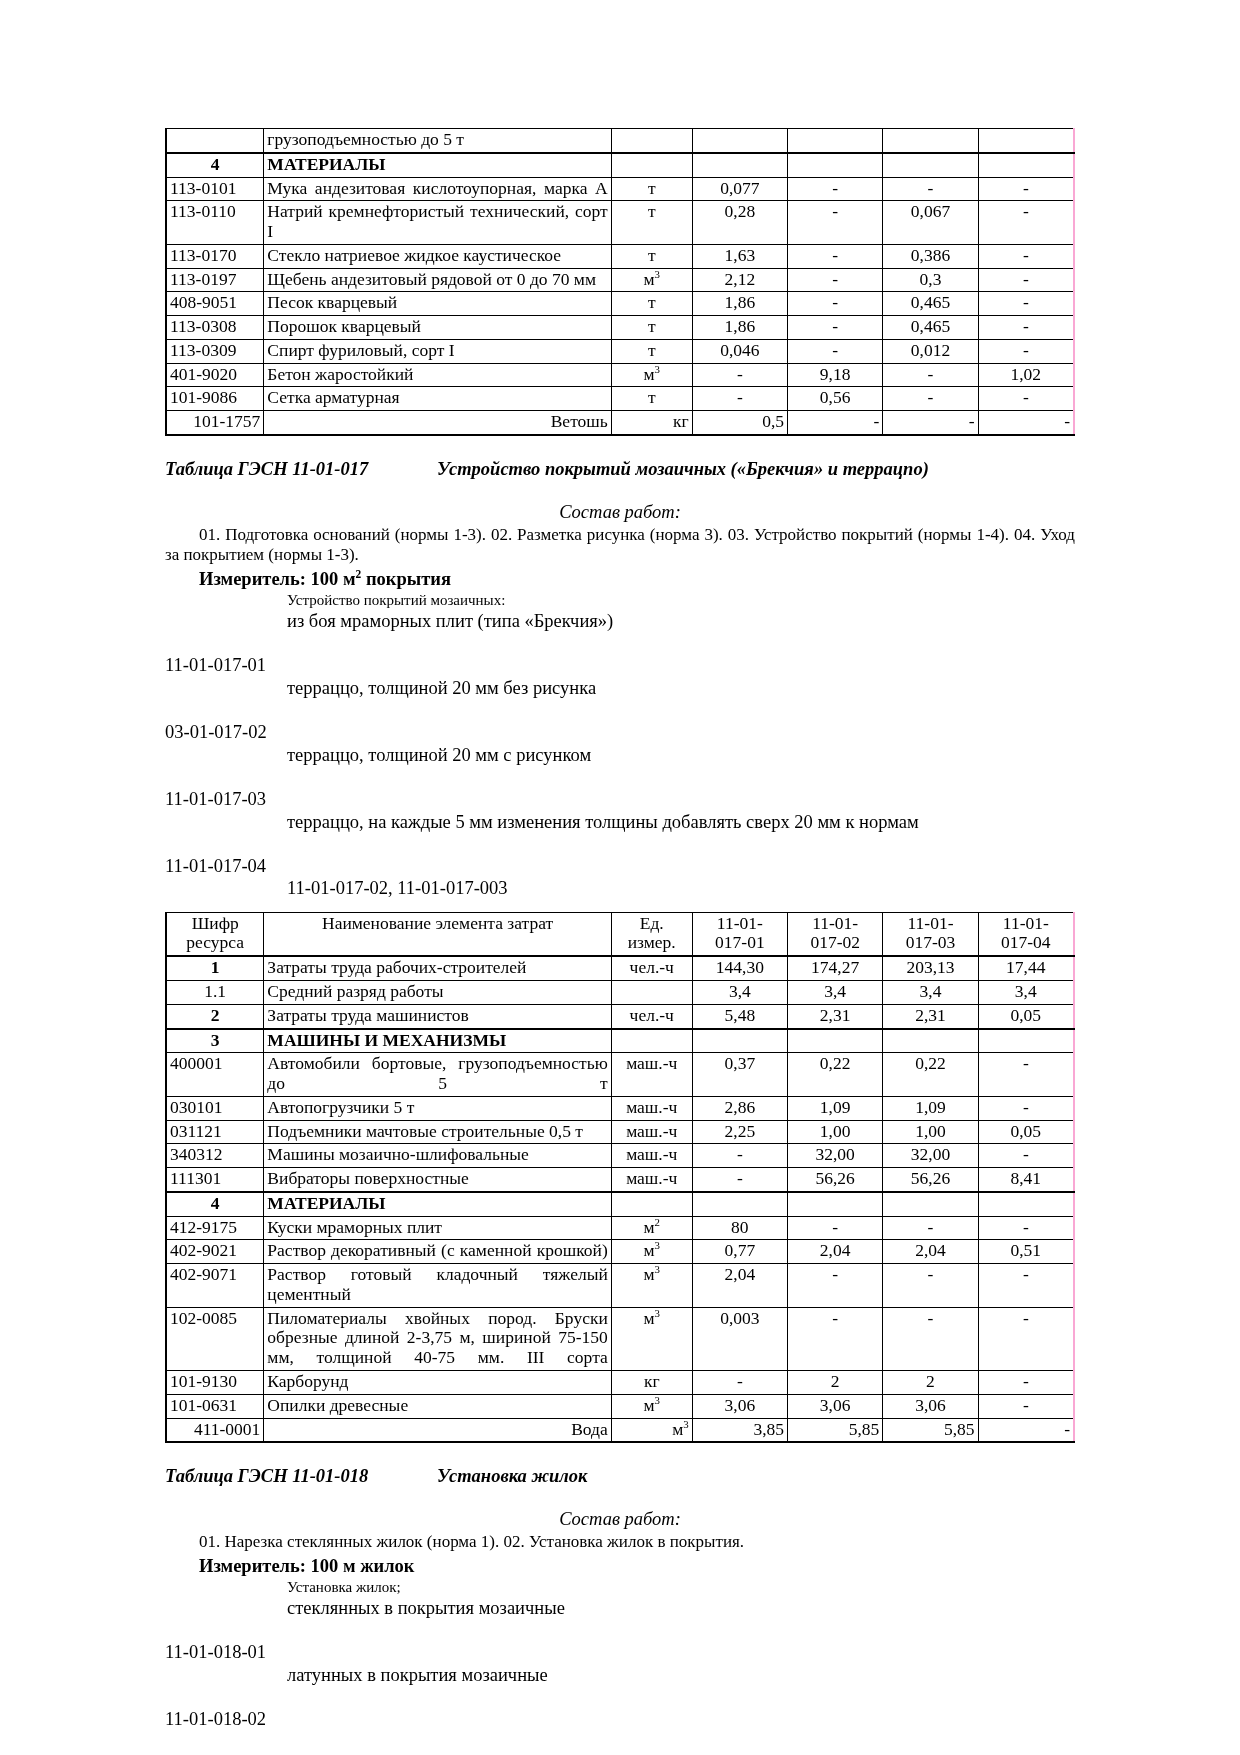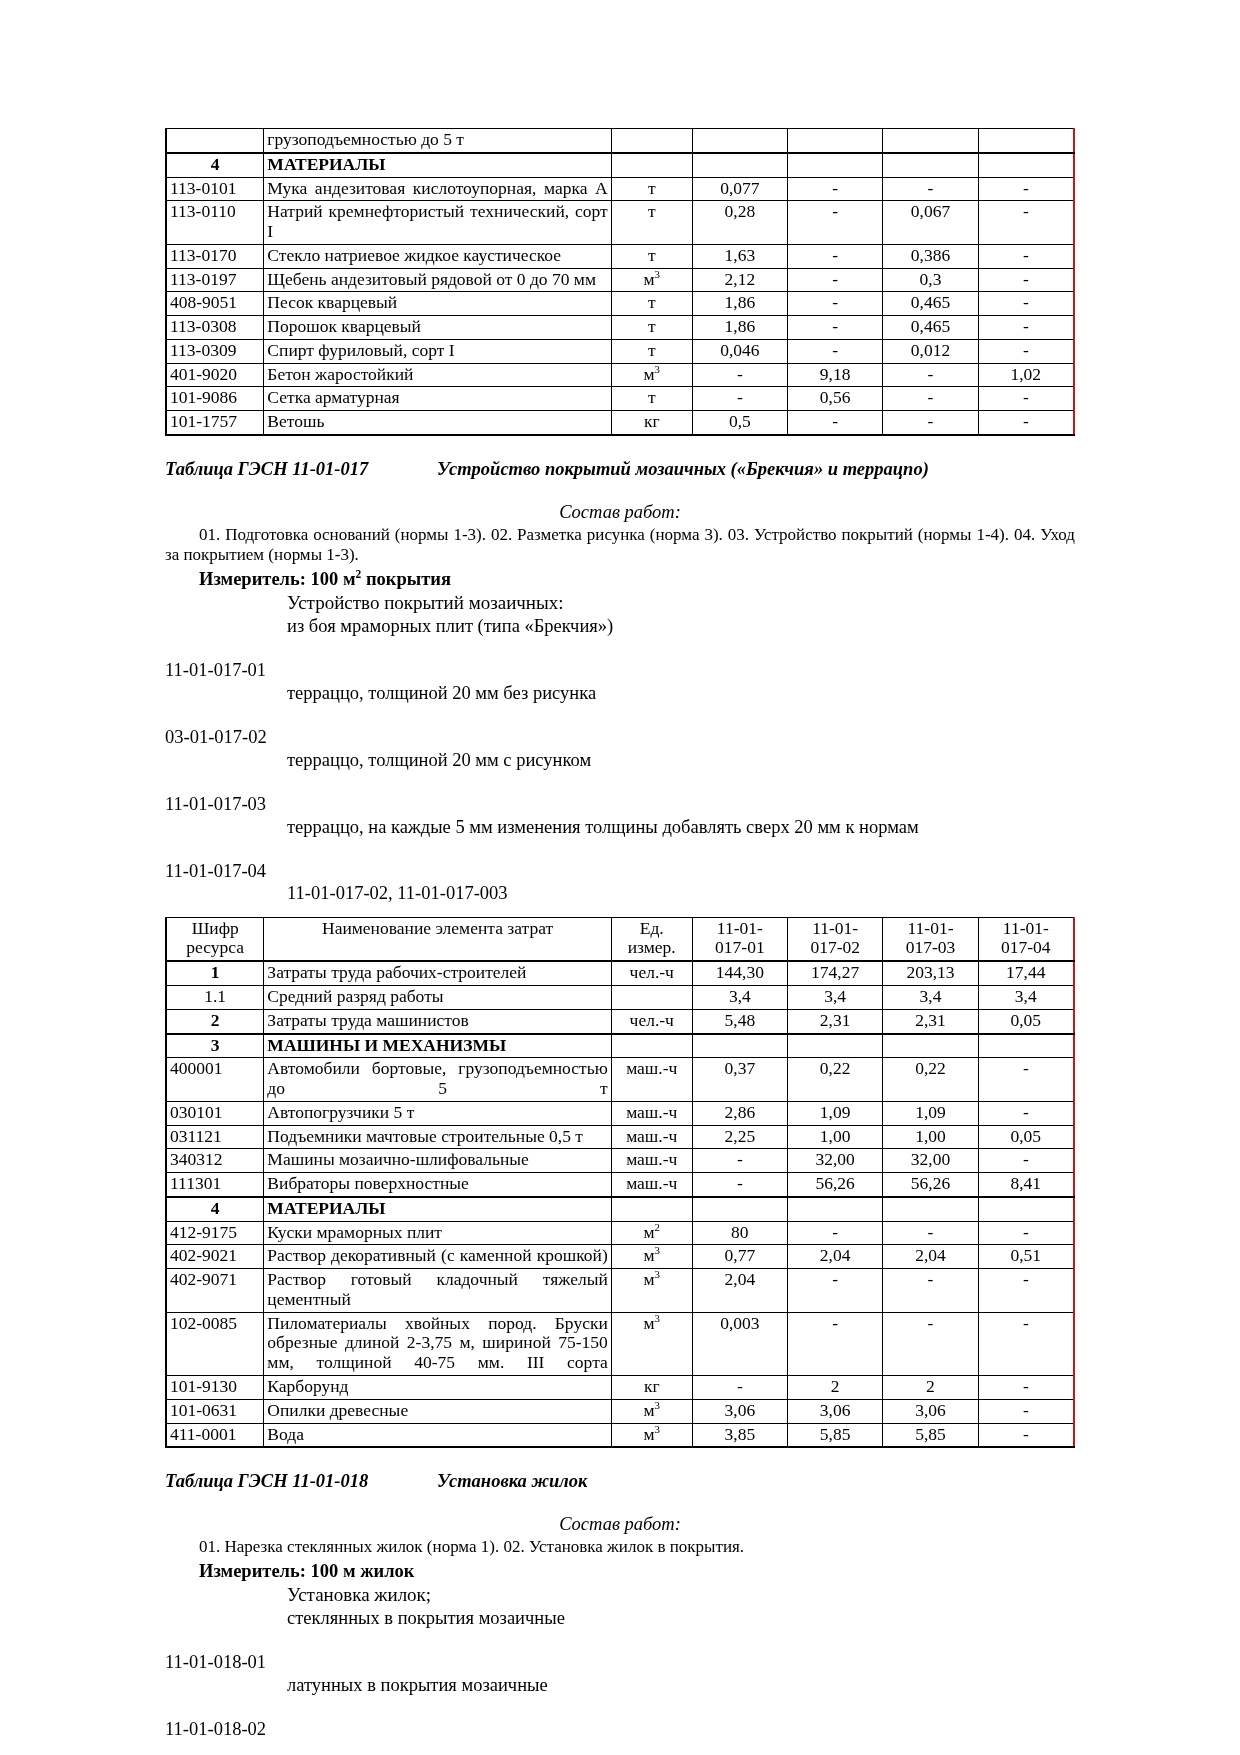--- a/index.html
+++ b/index.html
@@ -33,22 +33,22 @@
     font-size: 17.5px;
     line-height: 1.13;
   }
   table.gesn td {
     border: 1px solid #000;
     padding: 1px 3px 2px 3px;
     vertical-align: top;
   }
   .outer-top td { border-top: 2px solid #000; }
   tr.section-start td { border-top: 2px solid #000; }
-  tr.last-row td { border-bottom: 2px solid #000; }
-  table.gesn { border-left: 2px solid #000; border-right: 2px solid #b91c1c; font-family: Liberation Serif, serif; }
+  tr.last-row td { border-bottom: 2px solid #000; text-align: right; }
+  table.gesn { border-left: 2px solid #000; border-right: 2px solid #f9a8d4; font-family: Liberation Serif, serif; }
 
   .c-code   { width: 88px;  text-align: left; }
   .c-name   { width: 332px; text-align: left; }
   .c-unit   { width: 72px;  text-align: center; }
   .c-val    { width: 86px;  text-align: center; }
 
   .center { text-align: center; }
   .bold   { font-weight: bold; }
   .just   { text-align: justify; text-align-last: justify; hyphens: none; }
 
@@ -81,21 +81,21 @@
     margin-top: 2px;
     text-indent: 34px;
   }
   .izmer {
     font-size: 18.5px;
     font-weight: bold;
     margin-top: 3px;
     text-indent: 34px;
   }
   .subhead {
-    font-size: 19px;
+    font-size: 15px;
     margin-top: 2px;
     padding-left: 122px;
   }
   .norm-row {
     font-size: 18.5px;
     display: flex;
     margin-top: 1px;
     line-height: 1.2;
   }
   .norm-row .n-code { width: 122px; flex: none; margin-top: 44px; }

